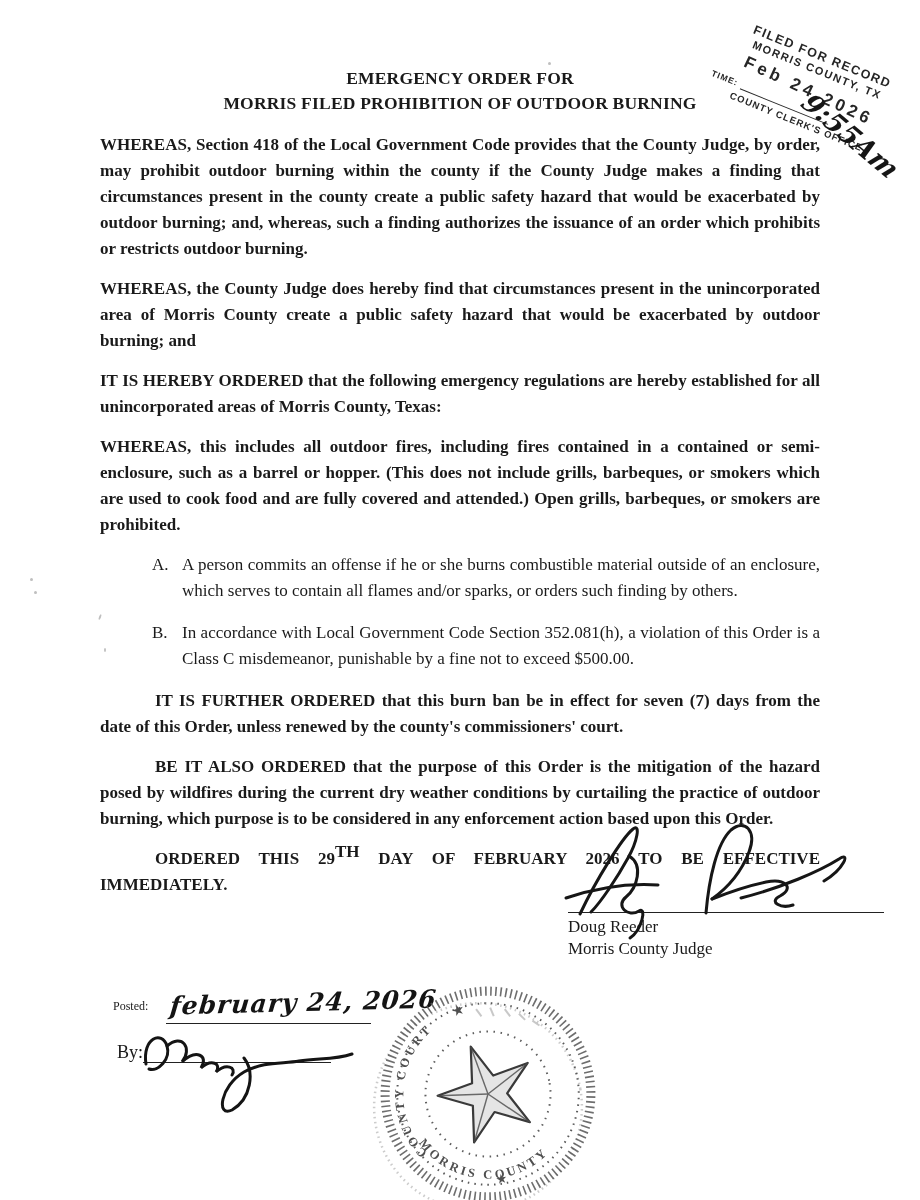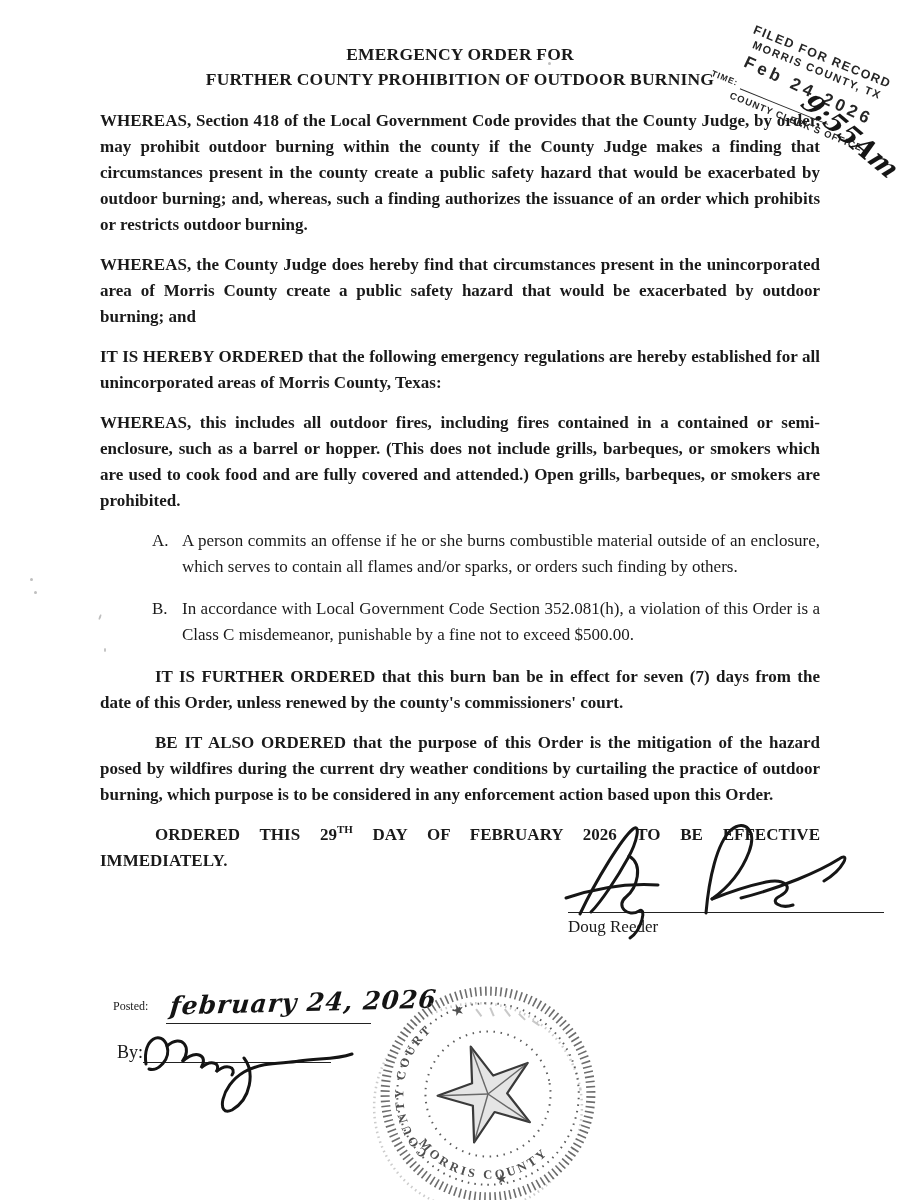--- a/index.html
+++ b/index.html
@@ -1,27 +1,27 @@
 <!DOCTYPE html>
 <html><head>
 <meta charset="utf-8">
 <style>
   html,body{margin:0;padding:0;background:#e8e8e8;}
   .page{position:relative;width:920px;height:1200px;background:#ffffff;overflow:hidden;
         font-family:"Liberation Serif", serif;color:#1a1a1a;}
   .doc{position:relative;z-index:1;padding:0 100px;}
-  .title{margin-top:42px;text-align:center;font-weight:bold;font-size:17.5px;line-height:25px;letter-spacing:.2px;}
+  .title{margin-top:66px;text-align:center;font-weight:bold;font-size:17.5px;line-height:25px;letter-spacing:.2px;}
   .para{font-size:17px;line-height:26px;text-align:justify;margin:0 0 14px 0;font-weight:bold;}
   .indent{text-indent:55px;}
   .items{margin:2px 0 4px 52px;}
   .item{display:flex;gap:8px;font-size:17px;line-height:26px;margin-bottom:16px;}
   .item-label{flex:none;width:22px;}
   .item-text{flex:1;text-align:justify;}
   .ordered-line{word-spacing:.45em;}
-  sup{font-size:11px;vertical-align:super;line-height:0;margin-top:41px;}
+  sup{font-size:17px;vertical-align:super;line-height:0;margin-top:41px;}
 
   
   .stamp{position:absolute;left:730px;top:12px;width:205px;z-index:3;
          transform:rotate(22deg);transform-origin:top left;text-align:center;
          font-family:"Liberation Sans", sans-serif;color:#262626;}
   .stamp-l1{font-size:12.5px;font-weight:bold;letter-spacing:1.5px;}
   .stamp-l2{font-size:11px;font-weight:bold;letter-spacing:1.5px;margin-top:1px;}
   .stamp-date{font-size:17px;font-weight:bold;letter-spacing:4px;margin-top:7px;transform:rotate(3deg);}
   .stamp-time{font-size:8.5px;font-weight:bold;letter-spacing:1px;margin-top:4px;display:flex;align-items:flex-end;justify-content:flex-start;gap:4px;padding-left:6px;}
   .stamp-time-line{display:inline-block;width:95px;border-bottom:1.5px solid #2b2b2b;height:8px;}
@@ -58,21 +58,21 @@
       <span>TIME:</span>
       <span class="stamp-time-line"></span>
     </div>
     <div class="stamp-l5">COUNTY CLERK'S OFFICE</div>
   </div>
   <div class="hand-time">9:55Am</div>
 
   <div class="doc">
     <div class="title">
       <div>EMERGENCY ORDER FOR</div>
-      <div>FURTHER COUNTY PROHIBITION OF OUTDOOR BURNING</div>
+      <div>MORRIS FILED PROHIBITION OF OUTDOOR BURNING</div>
     </div>
     <p class="para" style="margin-top:16px">WHEREAS, Section 418 of the Local Government Code provides that the County Judge, by order, may prohibit outdoor burning within the county if the County Judge makes a finding that circumstances present in the county create a public safety hazard that would be exacerbated by outdoor burning; and, whereas, such a finding authorizes the issuance of an order which prohibits or restricts outdoor burning.</p>
     <p class="para">WHEREAS, the County Judge does hereby find that circumstances present in the unincorporated area of Morris County create a public safety hazard that would be exacerbated by outdoor burning; and</p>
     <p class="para">IT IS HEREBY ORDERED that the following emergency regulations are hereby established for all unincorporated areas of Morris County, Texas:</p>
     <p class="para">WHEREAS, this includes all outdoor fires, including fires contained in a contained or semi-enclosure, such as a barrel or hopper. (This does not include grills, barbeques, or smokers which are used to cook food and are fully covered and attended.) Open grills, barbeques, or smokers are prohibited.</p>
 
     <div class="items">
       <div class="item">
         <span class="item-label">A.</span>
         <span class="item-text">A person commits an offense if he or she burns combustible material outside of an enclosure, which serves to contain all flames and/or sparks, or orders such finding by others.</span>
@@ -93,20 +93,21 @@
       <path d="M42,96 C58,62 84,20 95,11 C103,5 99,24 90,40 C79,60 63,84 53,94"></path>
       <path d="M28,80 C58,70 92,65 120,67"></path>
       <path d="M91,38 C106,47 99,70 88,79 C77,88 90,100 101,93 C109,88 104,112 92,120"></path>
       <path d="M168,95 C171,60 179,25 193,12 C207,0 219,13 211,34 C203,55 188,71 174,81"></path>
       <path d="M174,81 C189,75 208,68 228,64 C247,60 257,70 242,78 C230,84 243,91 255,87"></path>
       <path d="M203,80 C243,70 282,53 301,41 C313,33 306,51 286,63"></path>
     </g>
   </svg>
   <div class="sig-block">
     <div>Doug Reeder</div>
+    <div>Morris County Judge</div>
   </div>
 
   <div class="posted-label">Posted:</div>
   <div class="posted-line"></div>
   <div class="hand-date">february 24, 2026</div>
   <div class="by-label">By:</div>
   <div class="by-line"></div>
   <svg class="by-sig" width="235" height="95" viewBox="0 0 235 95">
     <g fill="none" stroke="#141414" stroke-width="3" stroke-linecap="round">
       <path d="M10,42 C6,16 26,8 31,24 C35,37 22,50 13,47"></path>

